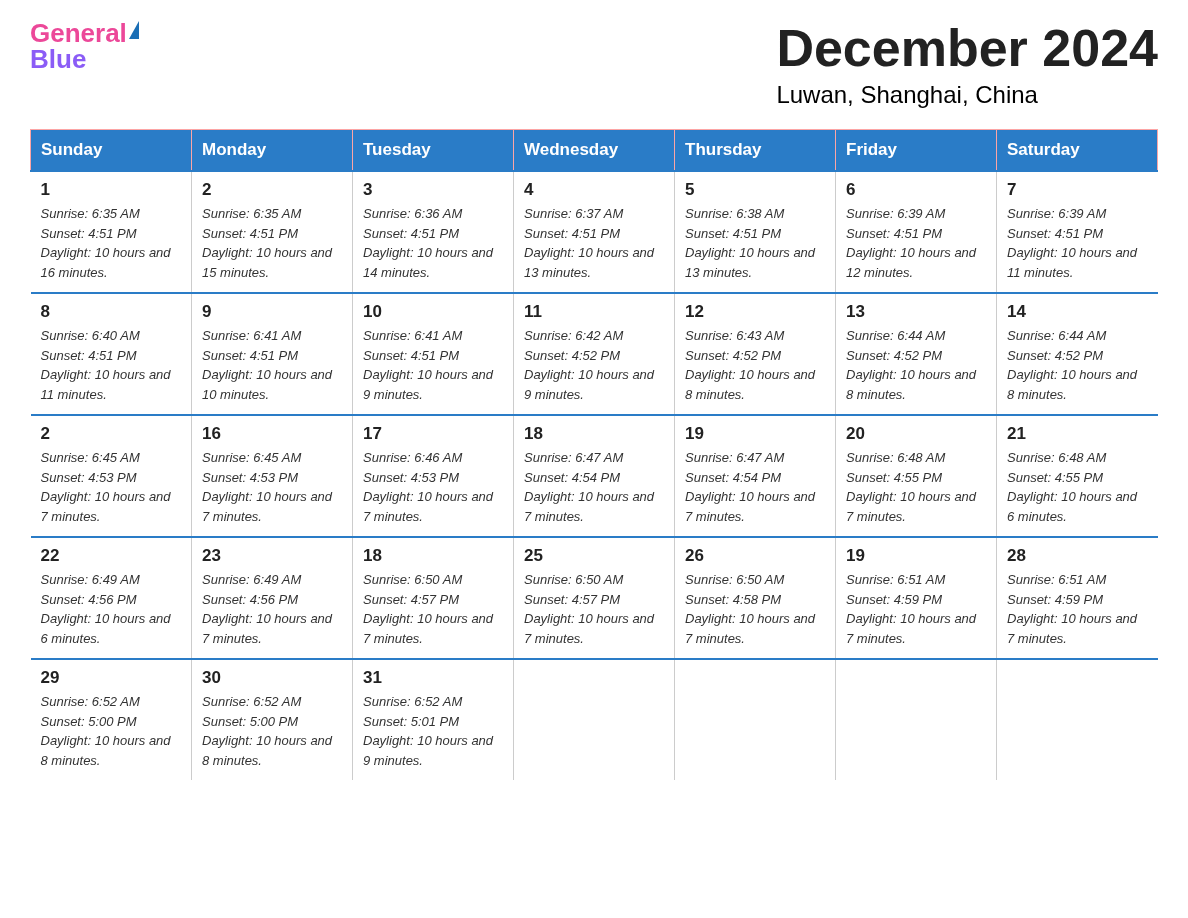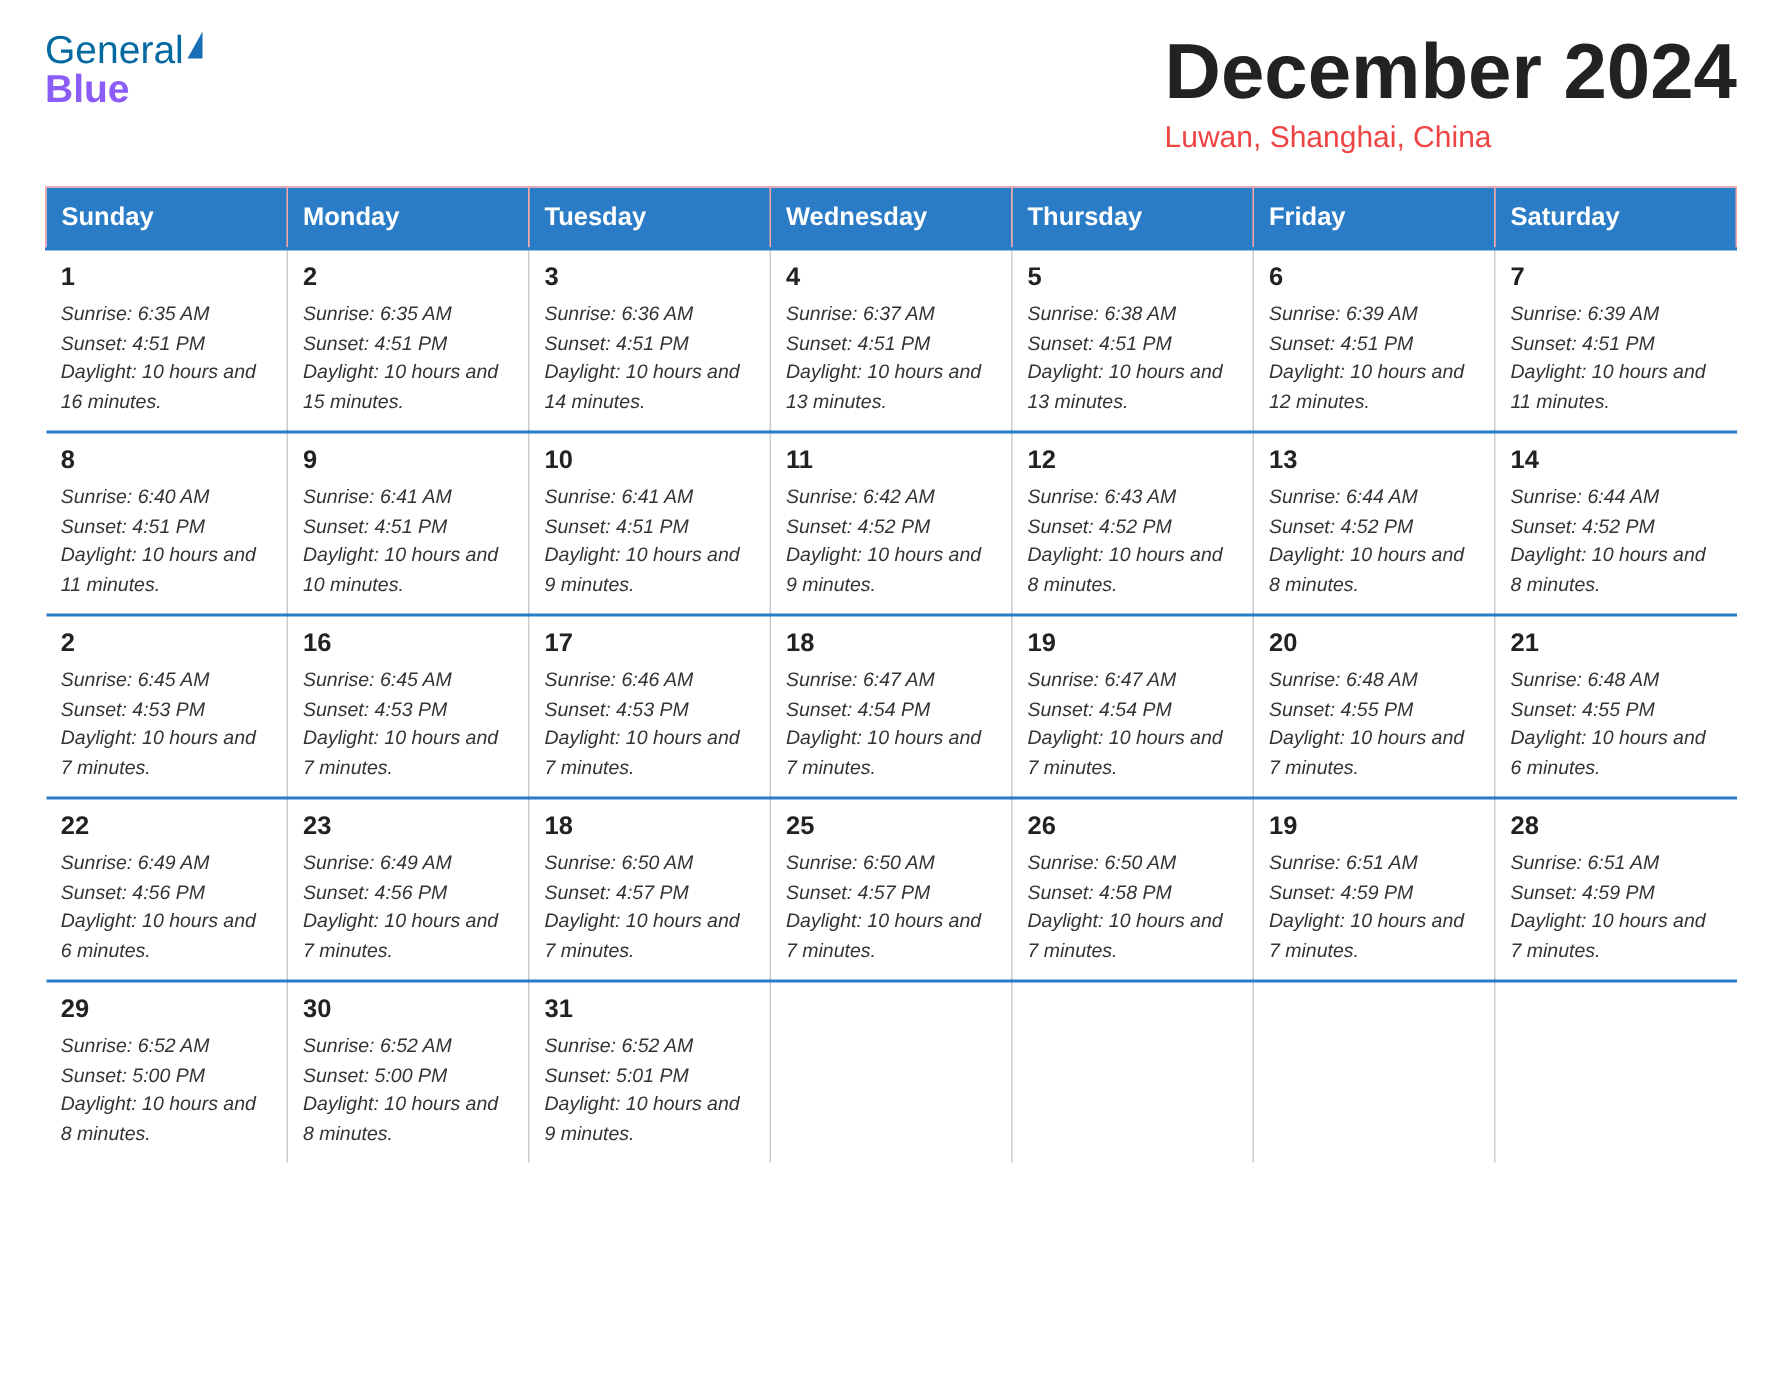--- a/index.html
+++ b/index.html
@@ -16,22 +16,22 @@
       align-items: flex-start;
       margin-bottom: 20px;
     }
     .logo {
       display: flex;
       flex-direction: column;
       align-items: flex-start;
     }
     .logo-general {
       font-size: 26px;
-      font-weight: normal;
-      color: #0369a1;
+      font-weight: bold;
+      color: #ec4899;
       line-height: 1;
     }
     .logo-blue {
       font-size: 26px;
       font-weight: bold;
       color: #8b5cf6;
       line-height: 1;
     }
     .logo-triangle {
       display: inline-block;
@@ -51,22 +51,22 @@
     .title-block {
       text-align: left;
     }
     .month-title {
       font-size: 52px;
       font-weight: bold;
       color: #222;
       line-height: 1.1;
     }
     .location-title {
-      font-size: 20px;
-      color: #ef4444;
+      font-size: 24px;
+      color: #000000;
       margin-top: 4px;
     }
     .calendar {
       width: 100%;
       border-collapse: collapse;
     }
     .calendar thead tr {
       background-color: #2a7cc7;
     }
     .calendar thead th {

